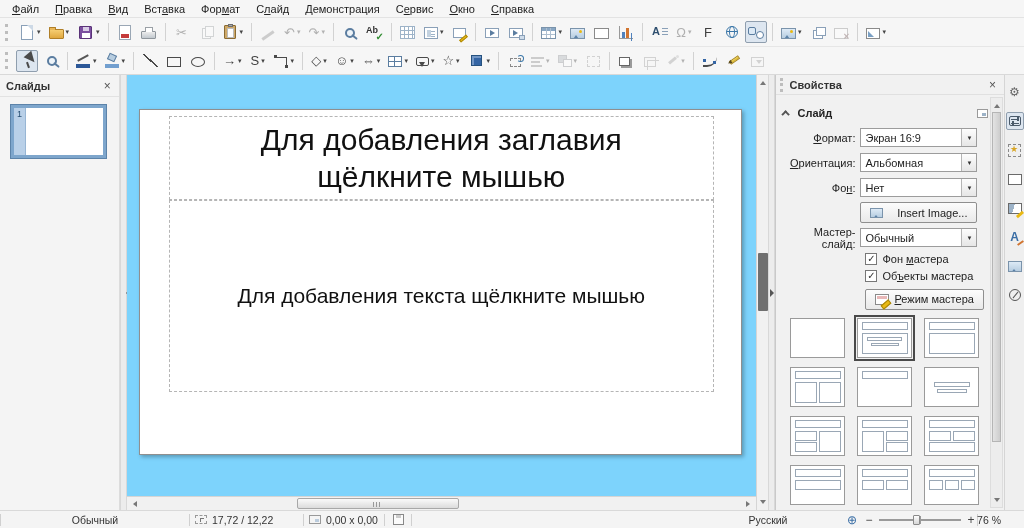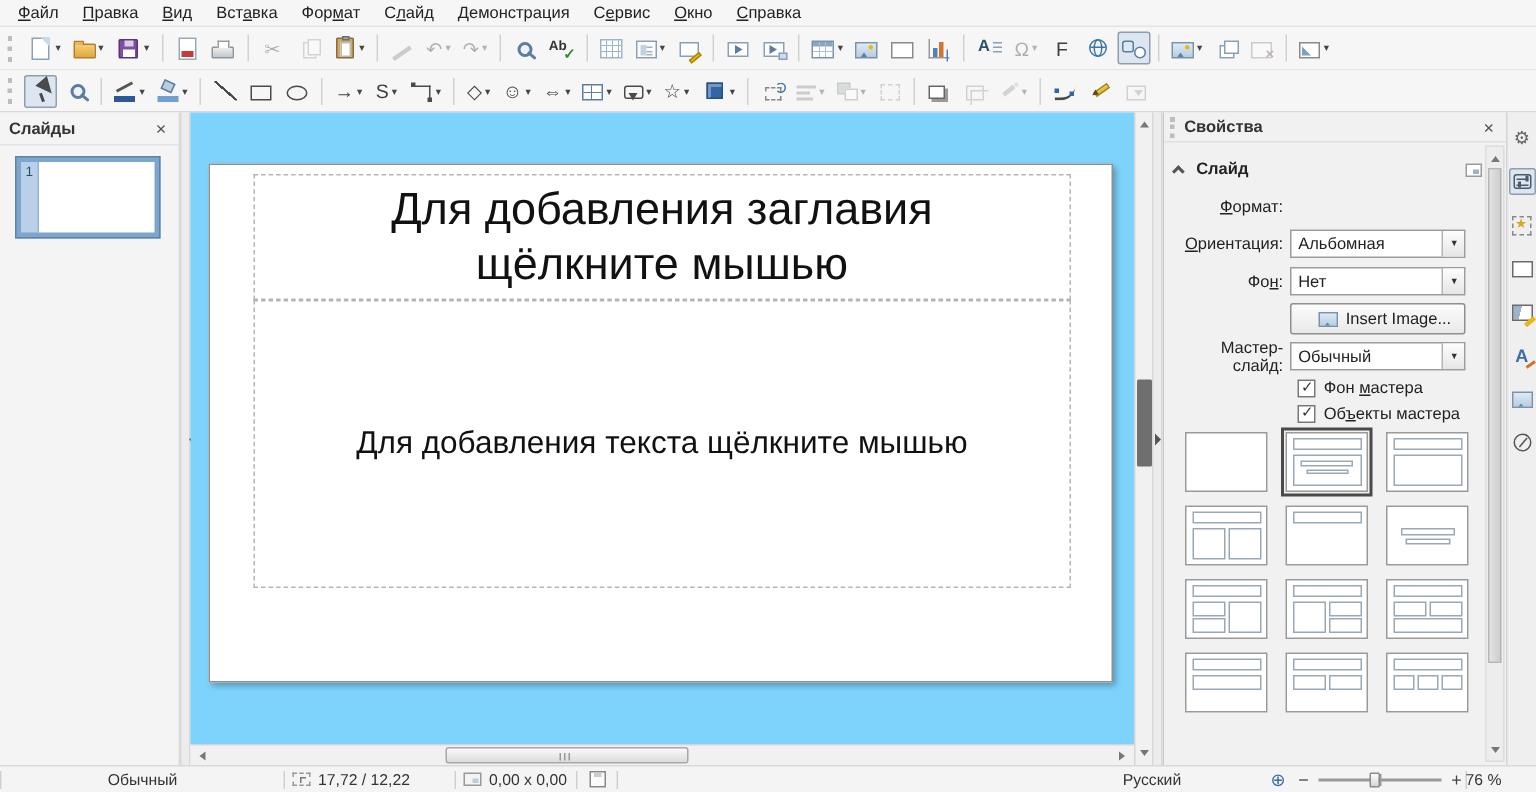--- a/index.html
+++ b/index.html
@@ -549,39 +549,43 @@
     <div id="deck">
 
       <div class="sect-head">
         <span class="caret"></span>
         <span class="sect-title">Слайд</span>
         <span class="dlg-ico"></span>
       </div>
 
       <div class="form-row">
         <span class="lbl"><span class="mn">Ф</span><span>ормат:</span></span>
+        <span class="sel">
+          <span class="txt">Экран 16:9</span>
+          <span class="btn">▼</span>
+        </span>
       </div>
       <div class="form-row">
         <span class="lbl"><span class="mn">О</span><span>риентация:</span></span>
         <span class="sel">
           <span class="txt">Альбомная</span>
           <span class="btn">▼</span>
         </span>
       </div>
       <div class="form-row">
         <span class="lbl"><span>Фо</span><span class="mn">н</span><span>:</span></span>
         <span class="sel">
           <span class="txt">Нет</span>
           <span class="btn">▼</span>
         </span>
       </div>
 
       <div class="form-row">
         <span class="lbl"></span>
-        <span class="btn-std" style="width:117px;justify-content:flex-end;">
+        <span class="btn-std" style="width:117px;justify-content:space-between;">
           <span class="mini-img"></span>
           <span>Insert Image...</span>
         </span>
       </div>
 
       <div class="form-row">
         <span class="lbl"><span>Мастер-слайд</span><span>:</span></span>
         <span class="sel">
           <span class="txt">Обычный</span>
           <span class="btn">▼</span>
@@ -590,20 +594,26 @@
 
       <div class="cb-row">
         <span class="cb">✓</span>
         <span><span>Фон </span><span class="mn">м</span><span>астера</span></span>
       </div>
       <div class="cb-row">
         <span class="cb">✓</span>
         <span><span>Об</span><span class="mn">ъ</span><span>екты мастера</span></span>
       </div>
 
+      <div id="master-btn-row">
+        <span class="btn-std">
+          <span class="mini-master"></span>
+          <span><span class="mn">Р</span><span>ежим мастера</span></span>
+        </span>
+      </div>
 
       <div id="layout-grid">
           <div class="lt"></div>
           <div class="lt sel">
             <div class="bar" style="left: 7%; top: 8%; width: 86%; height: 22%;"></div>
             <div class="bar" style="left: 7%; top: 36%; width: 86%; height: 56%;"></div>
             <div class="bar" style="left: 17%; top: 48%; width: 66%; height: 10%;"></div>
             <div class="bar" style="left: 23%; top: 62%; width: 54%; height: 8%;"></div>
           </div>
           <div class="lt">

